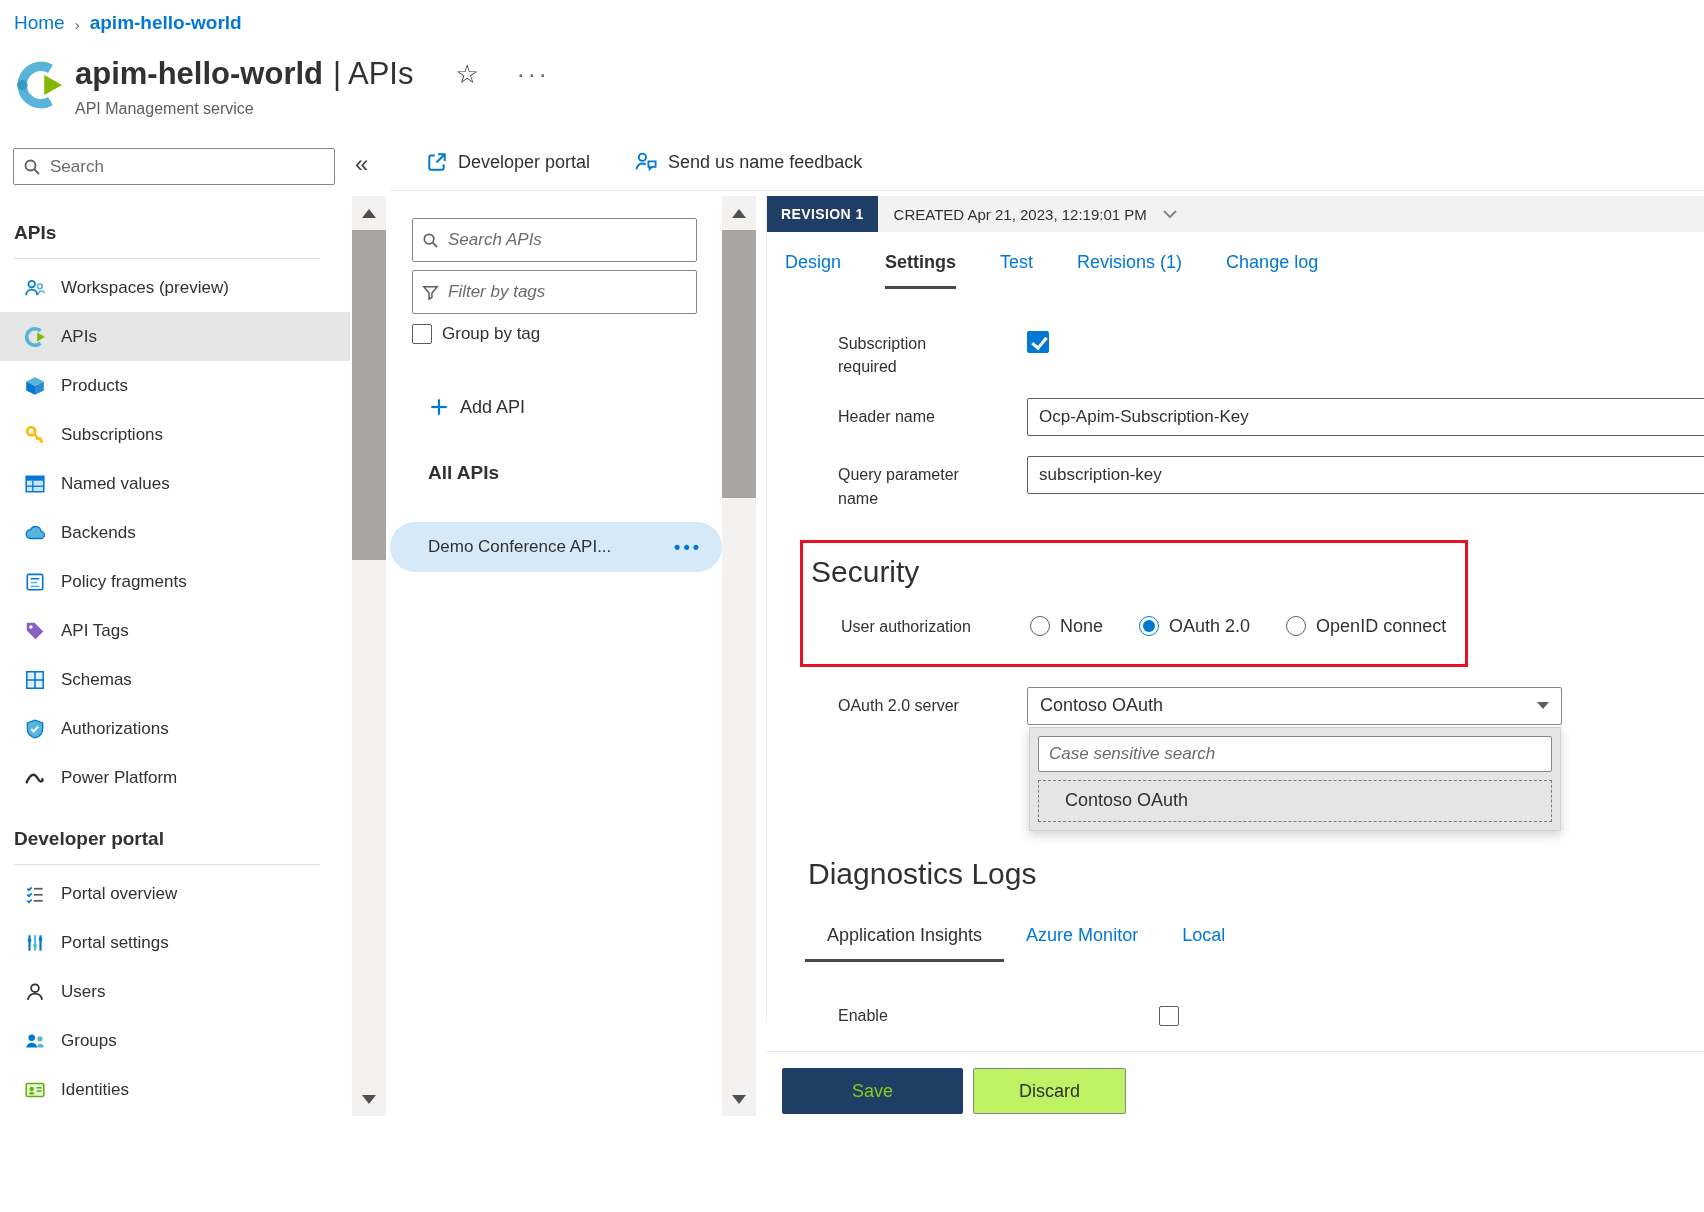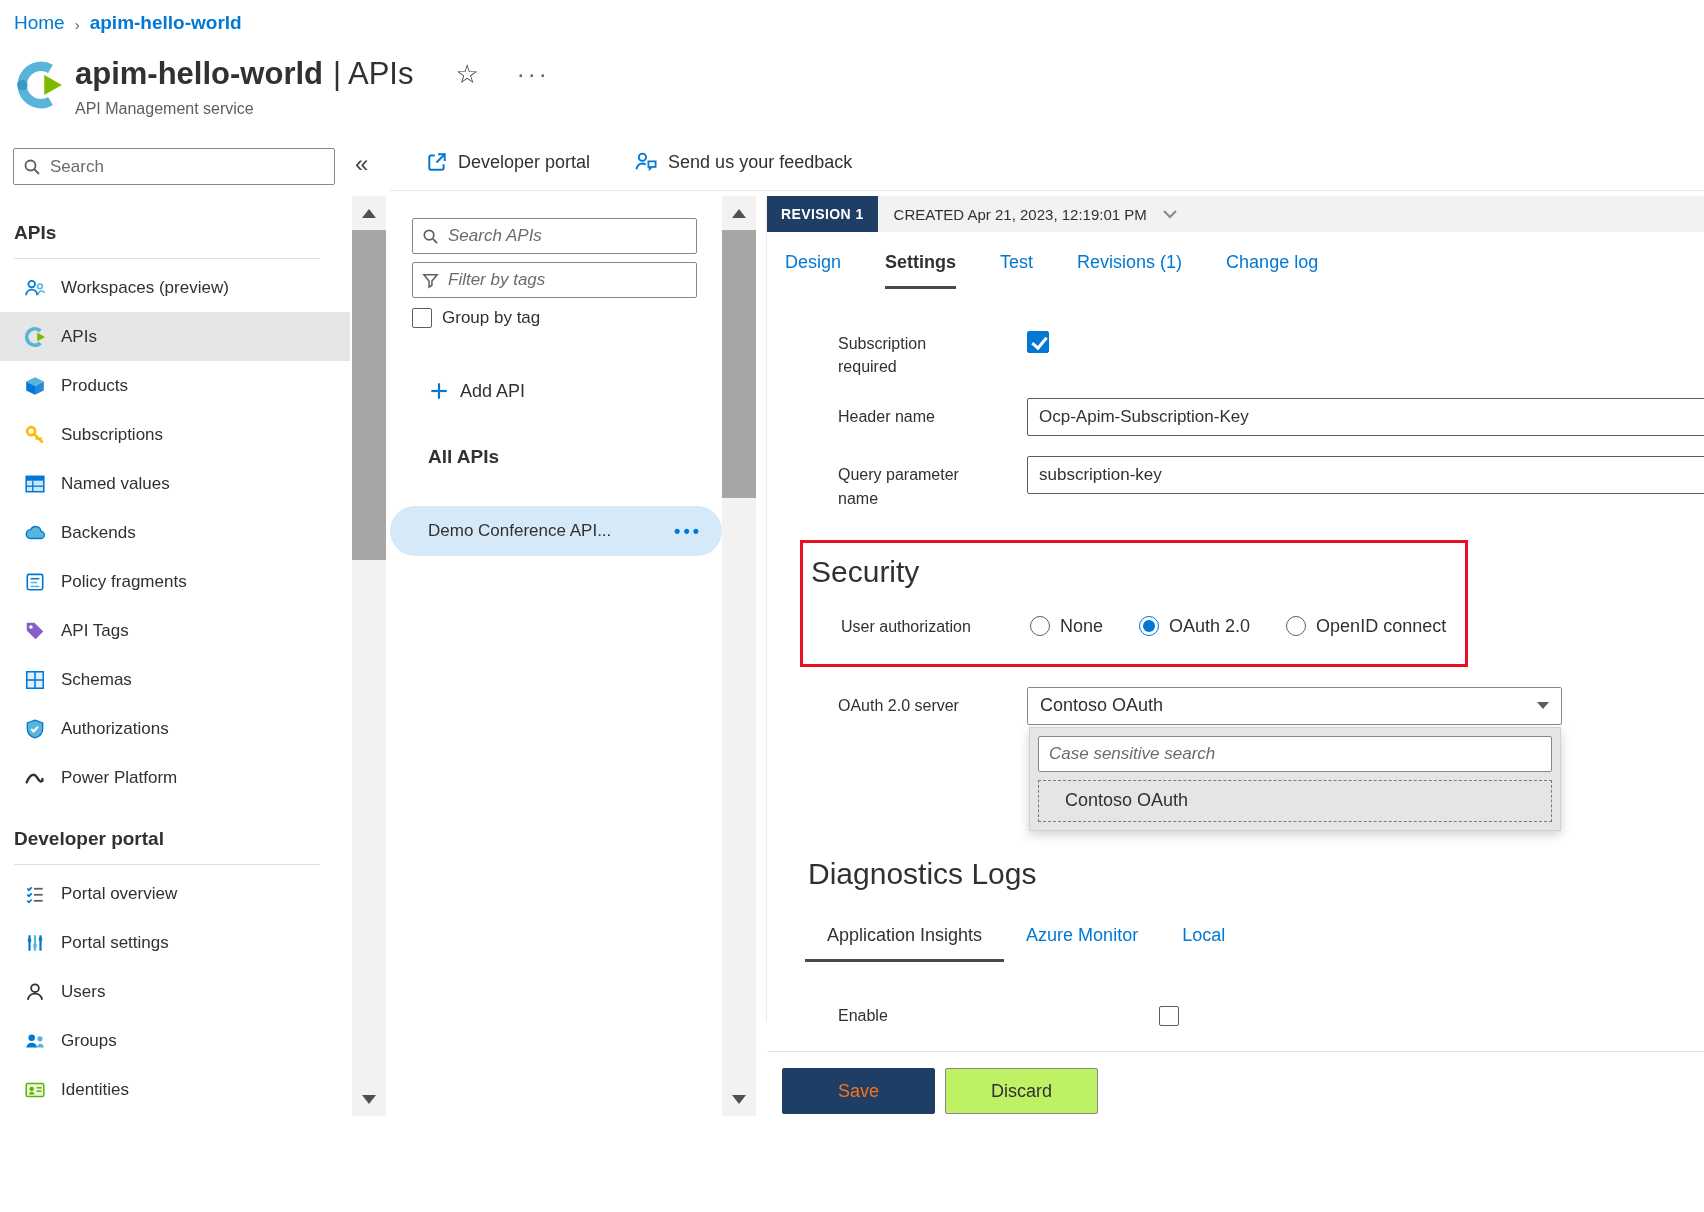--- a/index.html
+++ b/index.html
@@ -51,21 +51,21 @@
   .sb-arrow.up { top:0; }
   .sb-arrow.down { bottom:0; }
   .tri-up { width:0; height:0; border-left:7px solid transparent; border-right:7px solid transparent; border-bottom:9px solid #505050; }
   .tri-down { width:0; height:0; border-left:7px solid transparent; border-right:7px solid transparent; border-top:9px solid #505050; }
   .sb-thumb { position:absolute; left:0; width:34px; background:#a8a6a4; cursor:grab; }
   .sb-left .sb-thumb { top:34px; height:330px; }
   .sb-mid .sb-thumb { top:34px; height:268px; }
 
   
   .mid { position:absolute; left:390px; top:196px; width:332px; }
-  .mid-box { margin:0 0 8px 22px; width:285px; height:36px; border:1px solid #8a8886; border-radius:2px; display:flex; align-items:center; padding:0 8px; }
+  .mid-box { margin:0 0 8px 22px; width:285px; height:44px; border:1px solid #8a8886; border-radius:2px; display:flex; align-items:center; padding:0 8px; }
   .mid-box:first-child { margin-top:22px; }
   .mid-box svg { flex:none; margin-right:8px; }
   .mid-box input { border:none; outline:none; flex:1; font-size:17px; font-family:inherit; color:#323130; width:100%; }
   .mid-box input::placeholder { color:#6b6b6b; font-style:italic; }
   .group-row { display:flex; align-items:center; margin:10px 0 0 22px; gap:10px; font-size:17px; cursor:pointer; }
   .add-api { display:flex; align-items:center; gap:10px; margin:52px 0 0 38px; font-size:18px; cursor:pointer; }
   .all-apis { font-size:19px; font-weight:700; margin:44px 0 0 38px; }
   .api-row { margin-top:38px; height:50px; background:#d6e9f8; display:flex; align-items:center; padding:0 20px 0 38px; font-size:17px; cursor:pointer; justify-content:space-between;border-radius:29px; }
   .api-row .dots { color:#0078d4; font-weight:700; font-size:18px; letter-spacing:3px; }
 
@@ -114,21 +114,21 @@
   .diag-title { font-size:30px; font-weight:400; margin:26px 0 0 41px; }
   .diag-tabs { display:flex; margin:22px 0 0 38px; }
   .dtab { font-size:18px; color:#0078d4; padding:12px 22px 13px; cursor:pointer; border-bottom:3px solid transparent; }
   .dtab.active { color:#323130; border-bottom-color:#4a4a4a; }
 
   .enable-row { display:flex; align-items:center; padding-left:71px; margin-top:42px;gap:36px; }
   .enable-row .flabel { width:285px; padding-top:0; }
 
   .footer { border-top:1px solid #e3e3e3; margin-top:24px; padding:16px 0 0 15px; display:flex; gap:10px; }
   .btn { height:46px; font-size:18px; font-family:inherit; border-radius:2px; cursor:pointer; }
-  .btn-save { width:153px; background:#1f3e66; color:#f97316; border:1px solid #1f3e66; }
+  .btn-save { width:181px; background:#1f3e66; color:#84cc16; border:1px solid #1f3e66; }
   .btn-discard { width:153px; background:#bef264; color:#323130; border:1px solid #8a8886; }
 </style>
 </head>
 <body>
 
 <div class="breadcrumb">
   <span class="crumb">Home</span>
   <span class="crumb-sep">›</span>
   <span class="crumb-current">apim-hello-world</span>
 </div>
@@ -167,21 +167,21 @@
       <line x1="17" y1="3" x2="9.5" y2="10.5" stroke="#0078d4" stroke-width="1.8"></line>
     </svg>
     <span>Developer portal</span>
   </div>
   <div class="tb-item">
     <svg width="24" height="24" viewBox="0 0 20 20">
       <circle cx="7" cy="6" r="3" fill="none" stroke="#0078d4" stroke-width="1.6"></circle>
       <path d="M2 16c.6-3 2.6-4.8 5-4.8 1 0 2 .3 2.8.9" fill="none" stroke="#0078d4" stroke-width="1.6"></path>
       <path d="M12 9.5h6V14h-3l-2 2v-2h-1z" fill="none" stroke="#0078d4" stroke-width="1.5"></path>
     </svg>
-    <span>Send us your feedback</span>
+    <span>Send us name feedback</span>
   </div>
 </div>
 <div class="hline"></div>
 <div class="vline"></div>
 
 <div class="sidebar">
   <div class="side-header">APIs</div>
   <div class="side-header-line"></div>
 
   <div class="side-item">

